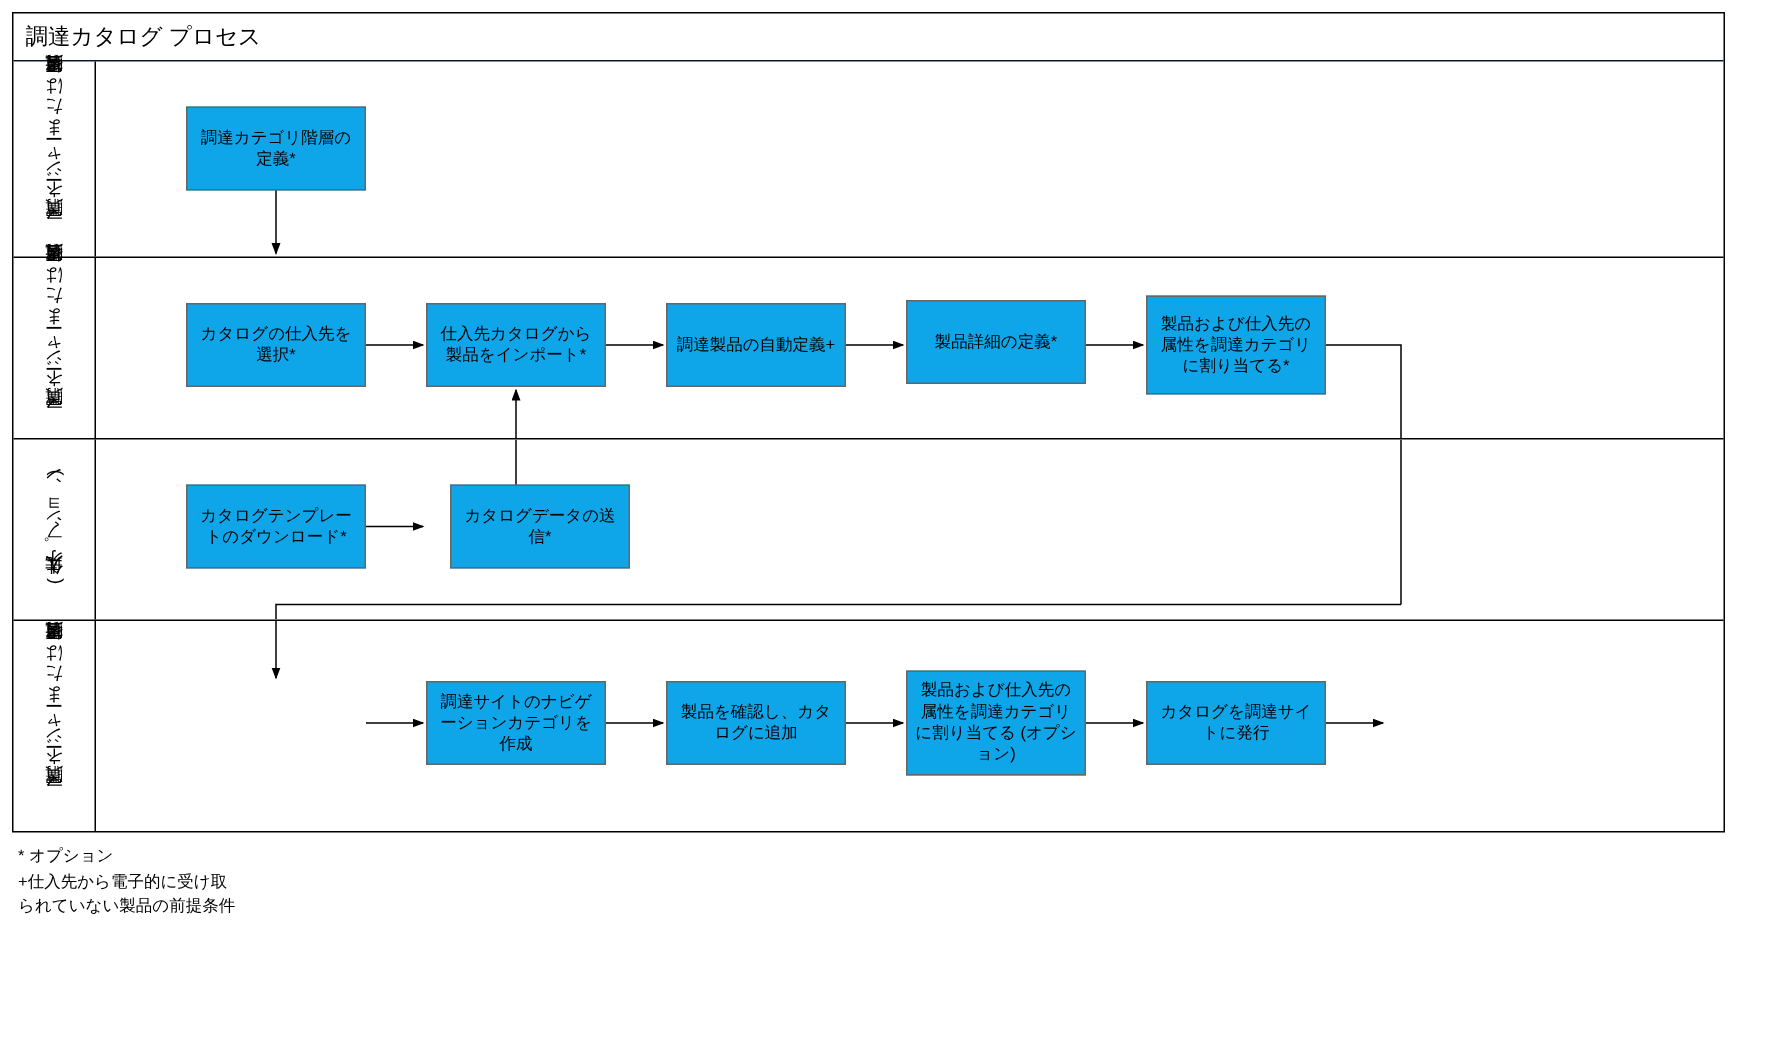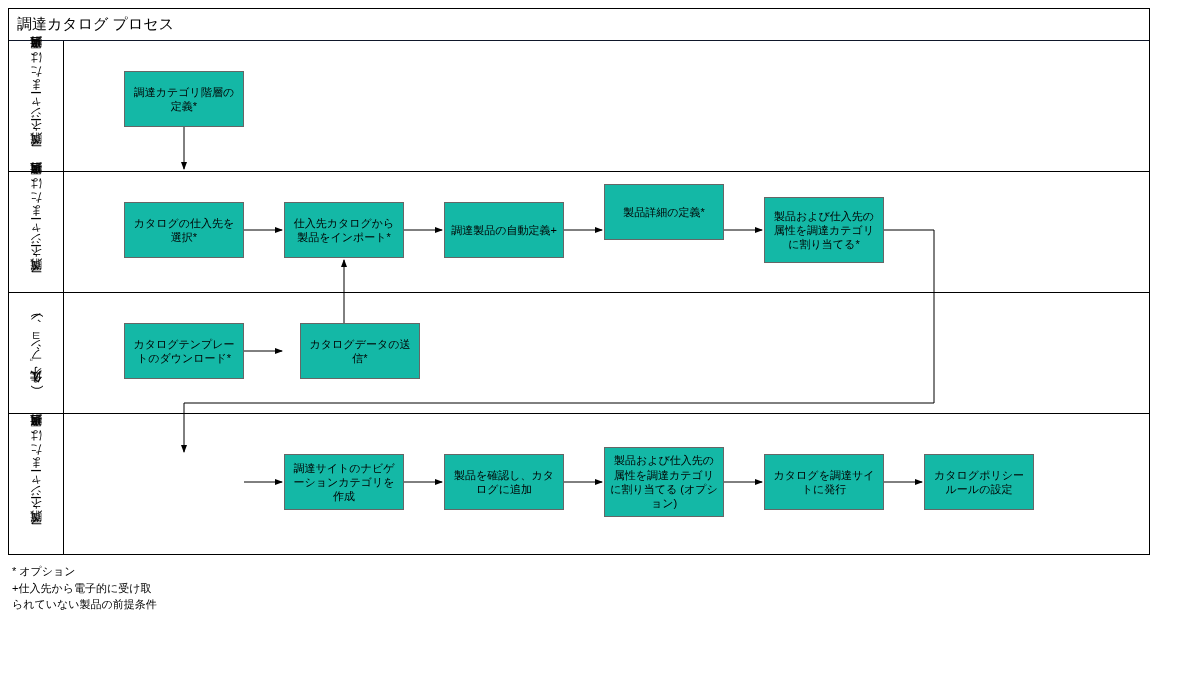--- a/index.html
+++ b/index.html
@@ -7,21 +7,21 @@
   .title{border-bottom:1px solid #0f172a;padding:6px 8px;font-size:15px}
   .lane{display:flex;border-bottom:1px solid #000}
   .lane:last-child{border-bottom:none}
   .lane-label{width:50px;border-right:1px solid #000;display:flex;align-items:center;justify-content:center;text-align:center;padding:4px 2px}
   .lane-label span{writing-mode:vertical-rl;transform:rotate(180deg);line-height:1.2}
   .lane-body{position:relative;flex:1}
   .lane1 .lane-body{height:130px}
   .lane2 .lane-body{height:120px}
   .lane3 .lane-body{height:120px}
   .lane4 .lane-body{height:140px}
-  .box{position:absolute;background:#14b8a6;border:1px solid #666;display:flex;align-items:center;justify-content:center;text-align:center;padding:4px;box-sizing:border-box;width:120px;height:56px;font-size:11px;line-height:1.3}
+  .box{position:absolute;background:#0ea5e9;border:1px solid #666;display:flex;align-items:center;justify-content:center;text-align:center;padding:4px;box-sizing:border-box;width:120px;height:56px;font-size:11px;line-height:1.3}
   svg.arrows{position:absolute;left:0;top:0;pointer-events:none}
   .footnotes{margin:8px 12px;font-size:11px;max-width:150px;line-height:1.5}
 </style>
 </head>
 <body>
 
 <div class="diagram">
   <div class="title">調達カタログ プロセス</div>
 
   <div class="lane lane1">
@@ -42,21 +42,21 @@
   </div>
 
   <div class="lane lane2">
     <div class="lane-label">
         <span>購買マネージャーまたは購買担当者</span>
       </div>
     <div class="lane-body">
       <div class="box" style="left:60px;top:30px">カタログの仕入先を選択*</div>
       <div class="box" style="left:220px;top:30px">仕入先カタログから製品をインポート*</div>
       <div class="box" style="left:380px;top:30px">調達製品の自動定義+</div>
-      <div class="box" style="left:540px;top:12px">製品詳細の定義*</div>
+      <div class="box" style="left:540px;top:28px">製品詳細の定義*</div>
       <div class="box" style="left:700px;top:25px;height:66px">製品および仕入先の属性を調達カテゴリに割り当てる*</div>
       <svg class="arrows" width="1090" height="120">
         <defs>
             <marker id="ah2" markerWidth="8" markerHeight="8" refX="7" refY="3" orient="auto">
               <path d="M0,0 L8,3 L0,6 z" fill="#000"></path>
             </marker>
           </defs>
         <line x1="180" y1="58" x2="218" y2="58" stroke="#000" marker-end="url(#ah2)"></line>
         <line x1="340" y1="58" x2="378" y2="58" stroke="#000" marker-end="url(#ah2)"></line>
         <line x1="500" y1="58" x2="538" y2="58" stroke="#000" marker-end="url(#ah2)"></line>
@@ -95,21 +95,20 @@
 
   <div class="lane lane4">
     <div class="lane-label">
         <span>購買マネージャーまたは購買担当者</span>
       </div>
     <div class="lane-body">
       <div class="box" style="left:220px;top:40px">調達サイトのナビゲーションカテゴリを作成</div>
       <div class="box" style="left:380px;top:40px">製品を確認し、カタログに追加</div>
       <div class="box" style="left:540px;top:33px;height:70px">製品および仕入先の属性を調達カテゴリに割り当てる (オプション)</div>
       <div class="box" style="left:700px;top:40px">カタログを調達サイトに発行</div>
-      <div class="box" style="left:860px;top:40px;width:110px">カタログポリシールールの設定</div>
       <svg class="arrows" width="1090" height="140">
         <defs>
             <marker id="ah4" markerWidth="8" markerHeight="8" refX="7" refY="3" orient="auto">
               <path d="M0,0 L8,3 L0,6 z" fill="#000"></path>
             </marker>
           </defs>
 
         <line x1="120" y1="0" x2="120" y2="38" stroke="#000" marker-end="url(#ah4)"></line>
         <line x1="180" y1="68" x2="218" y2="68" stroke="#000" marker-end="url(#ah4)"></line>
         <line x1="340" y1="68" x2="378" y2="68" stroke="#000" marker-end="url(#ah4)"></line>

